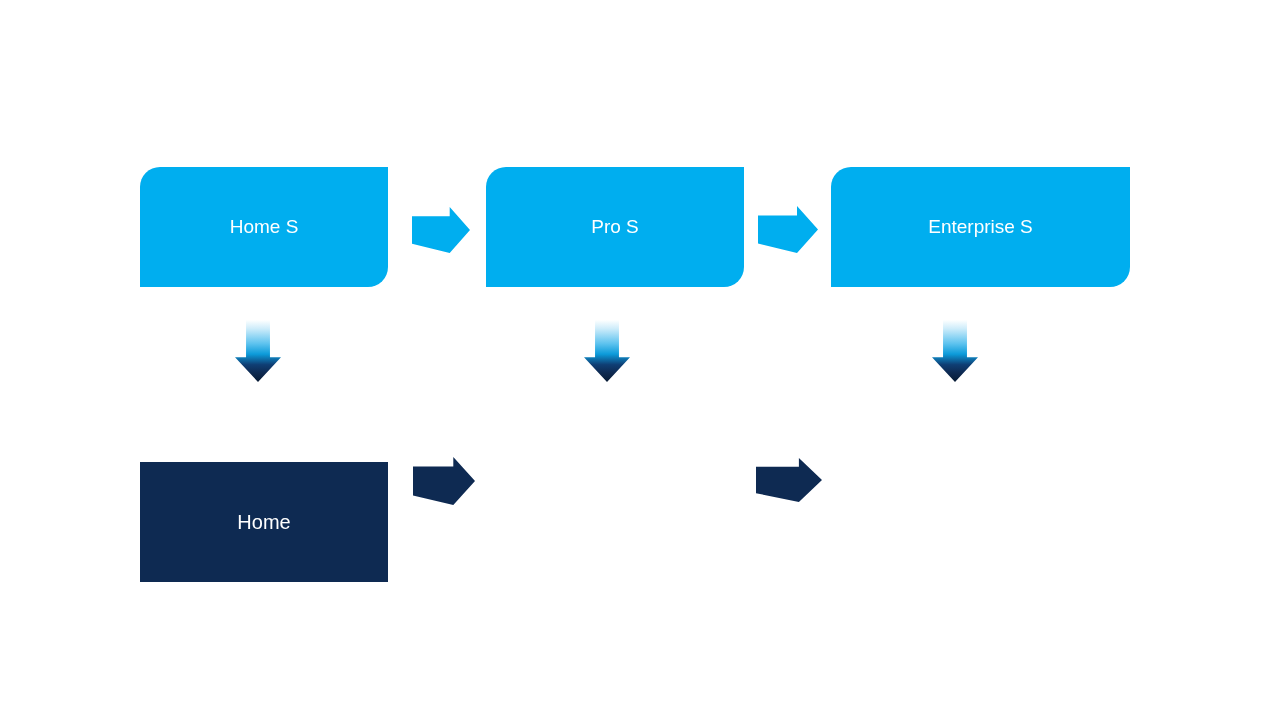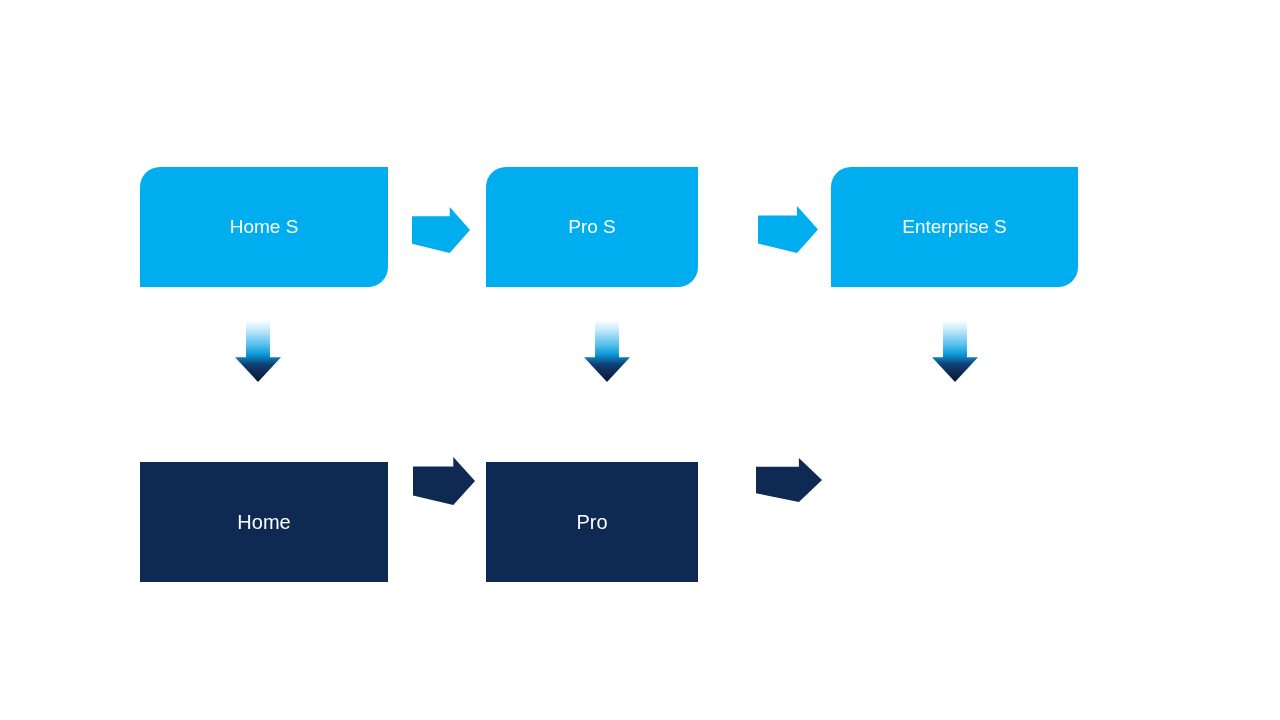--- a/index.html
+++ b/index.html
@@ -36,22 +36,22 @@
   .box.top .box-label { font-size: 19px; }
   .box.bottom {
     top: 418px;
     background: var(--accent-dark, #0E2A52);
     border-radius: 0;
     margin-top: 44px;
   }
   .box.bottom .box-label { font-size: 20px; }
 
   .col-1 { left: 140px; }
-  .col-2 { left: 486px; width: 212px; }
-  .col-3 { left: 831px; width: 247px; }
+  .col-2 { left: 486px; width: 258px; }
+  .col-3 { left: 831px; width: 299px; }
 
   
   .arrow-right {
     position: absolute;
     clip-path: polygon(0% 20%, 65% 20%, 65% 0%, 100% 50%, 65% 100%, 0% 80%);
   }
   .arrow-right.light {
     background: var(--accent-light, #00AEEF);
     filter: drop-shadow(0 0 3px rgba(120,214,248,0.95)) drop-shadow(0 0 2px rgba(120,214,248,0.8));
   }
@@ -102,20 +102,17 @@
   <div class="arrow-right light ar-top-1"></div>
   <div class="arrow-right light ar-top-2"></div>
 
   <div class="arrow-down ad-1"></div>
   <div class="arrow-down ad-2"></div>
   <div class="arrow-down ad-3"></div>
 
   <div class="box bottom col-1">
     <span class="box-label">Home</span>
   </div>
-  <div class="box bottom col-2">
-    <span class="box-label">Pro</span>
-  </div>
 
   <div class="arrow-right dark ar-bot-1"></div>
   <div class="arrow-right dark ar-bot-2"></div>
 
 </div>
 
 </body></html>

